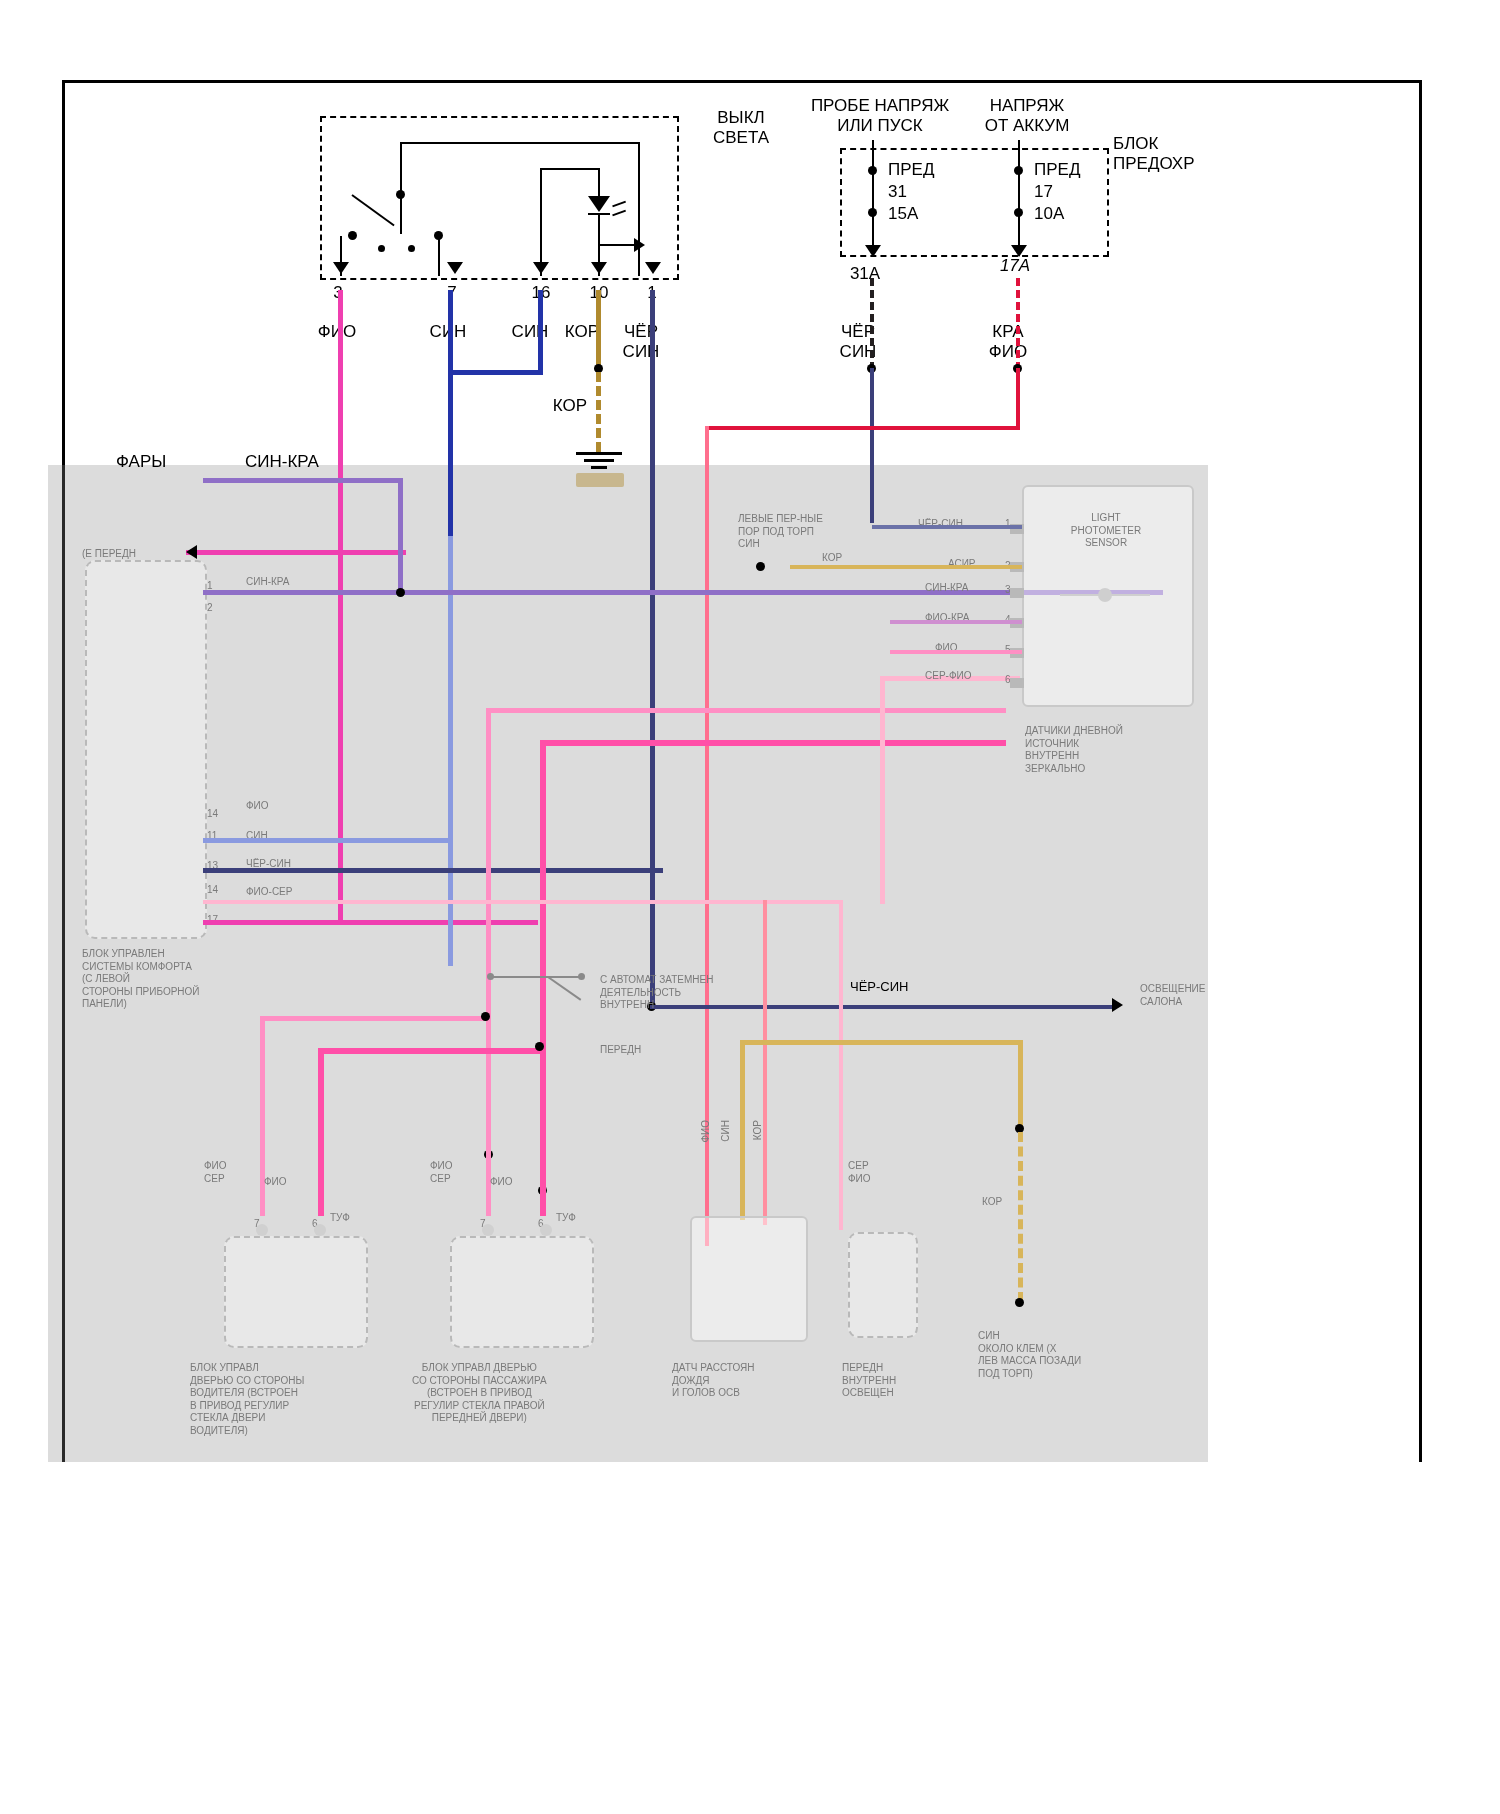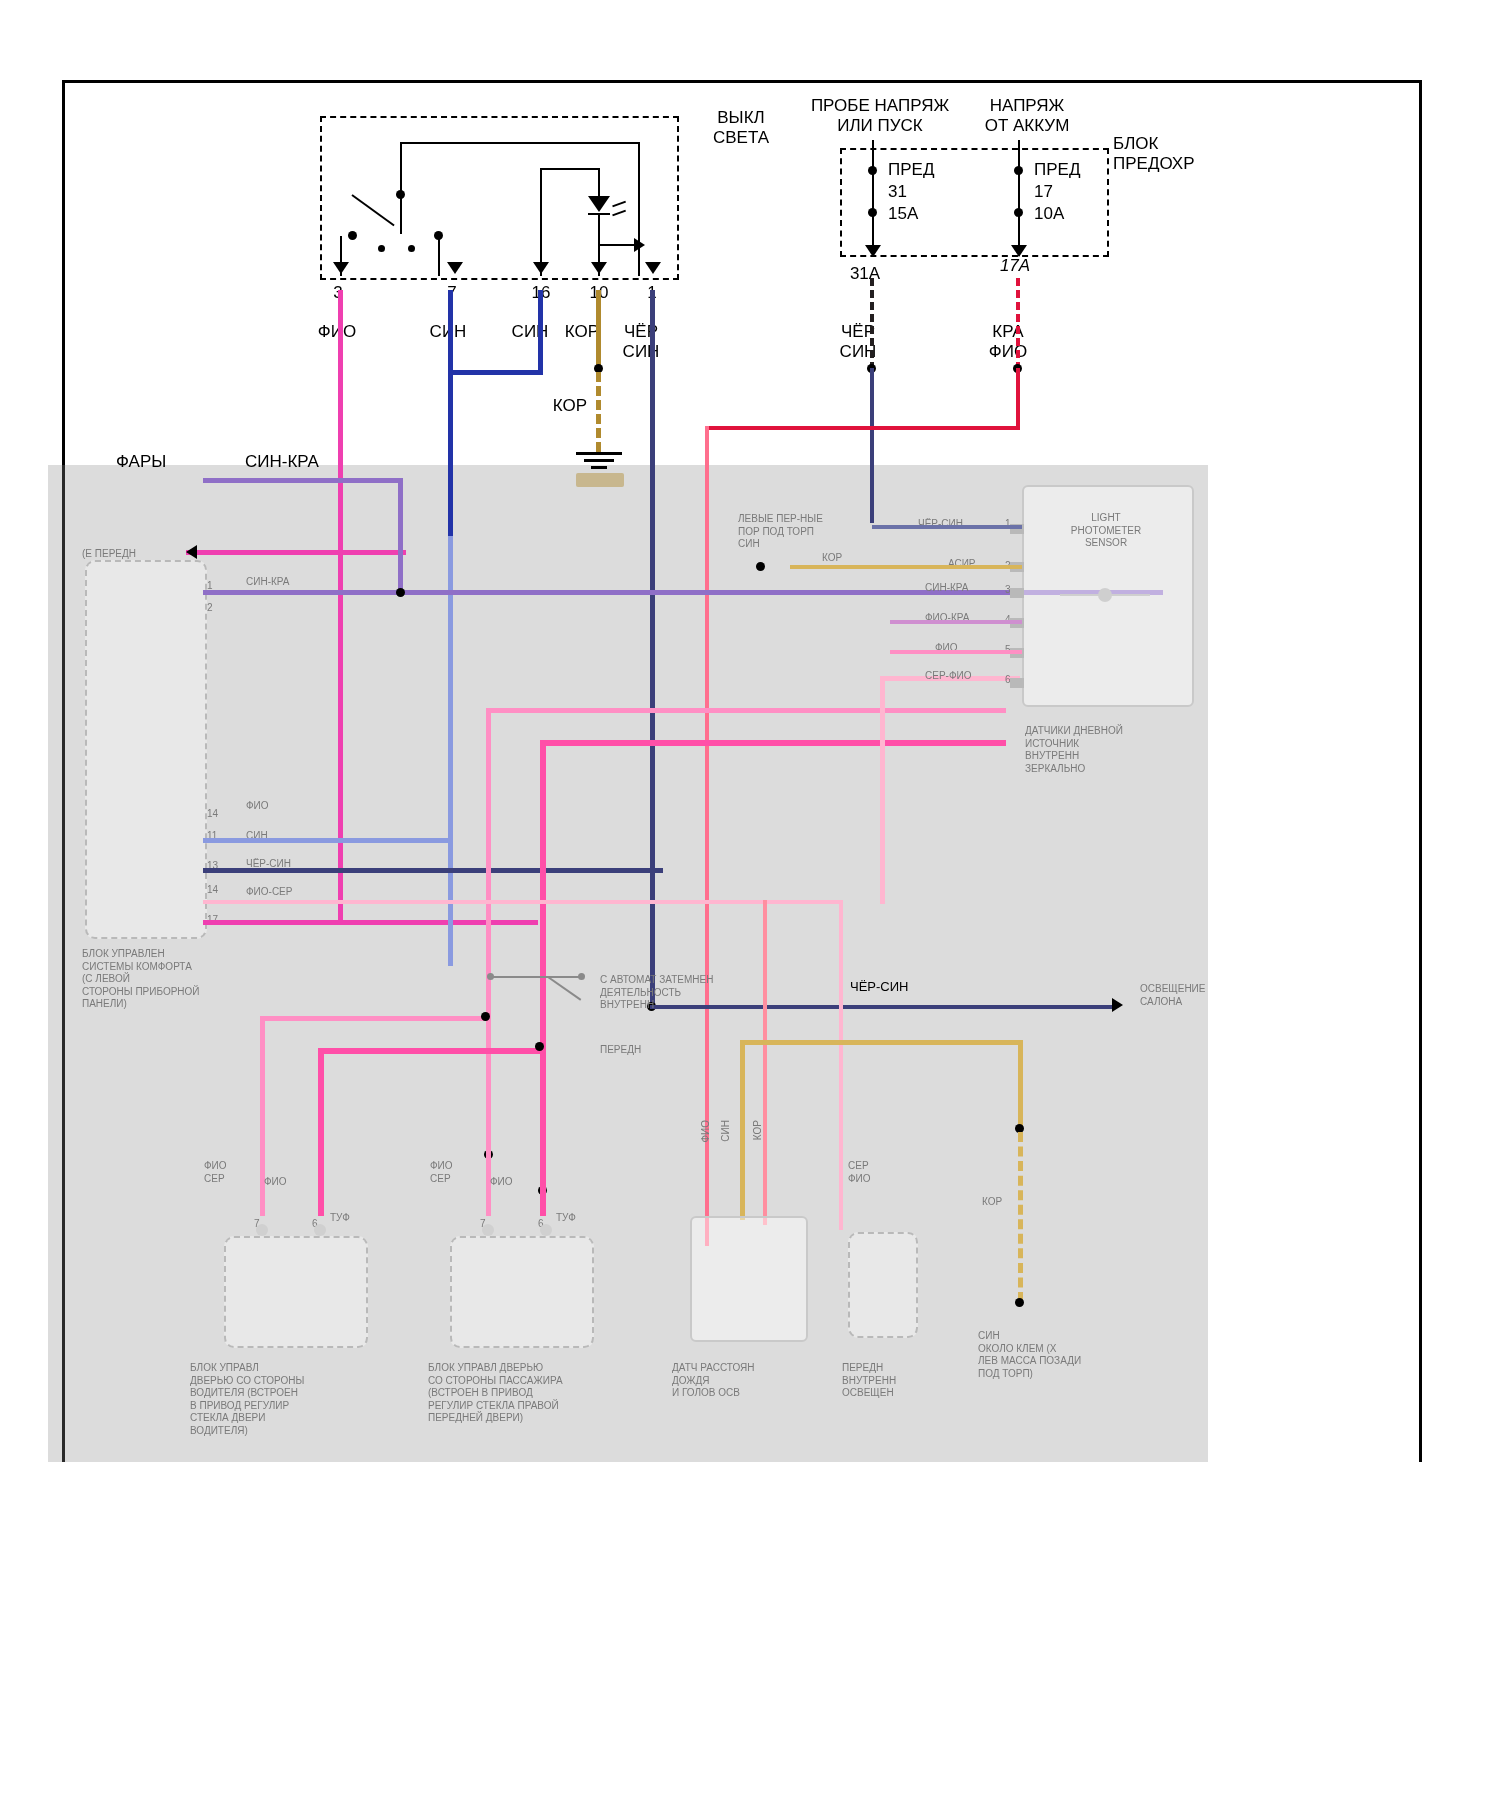--- a/index.html
+++ b/index.html
@@ -283,21 +283,21 @@
   <div class="xs" style="position:absolute;left:254px;top:1218px;">7</div>
   <div class="xs" style="position:absolute;left:312px;top:1218px;">6</div>
   <div class="xs" style="position:absolute;left:204px;top:1160px;">ФИО
 СЕР</div>
   <div class="xs" style="position:absolute;left:264px;top:1176px;">ФИО</div>
   <div class="xs" style="position:absolute;left:330px;top:1212px;">ТУФ</div>
   <div class="wire" style="left:256px;top:1224px;width:12px;height:12px;background:#d0d0d0;border-radius:50%;"></div>
   <div class="wire" style="left:314px;top:1224px;width:12px;height:12px;background:#d0d0d0;border-radius:50%;"></div>
 
   <div class="ghostbox" style="left:450px;top:1236px;width:140px;height:108px;"></div>
-  <div class="xs" style="position:absolute;left:428px;top:1362px;">БЛОК УПРАВЛ ДВЕРЬЮ
+  <div class="xs" style="position:absolute;left:412px;top:1362px;text-align:center;">БЛОК УПРАВЛ ДВЕРЬЮ
 СО СТОРОНЫ ПАССАЖИРА
 (ВСТРОЕН В ПРИВОД
 РЕГУЛИР СТЕКЛА ПРАВОЙ
 ПЕРЕДНЕЙ ДВЕРИ)</div>
   <div class="xs" style="position:absolute;left:480px;top:1218px;">7</div>
   <div class="xs" style="position:absolute;left:538px;top:1218px;">6</div>
   <div class="xs" style="position:absolute;left:430px;top:1160px;">ФИО
 СЕР</div>
   <div class="xs" style="position:absolute;left:490px;top:1176px;">ФИО</div>
   <div class="xs" style="position:absolute;left:556px;top:1212px;">ТУФ</div>

